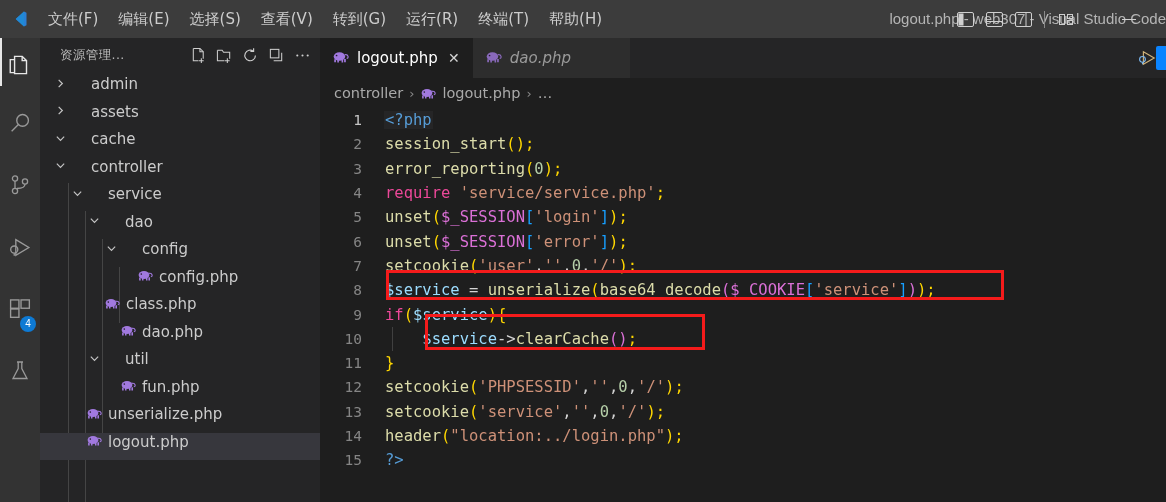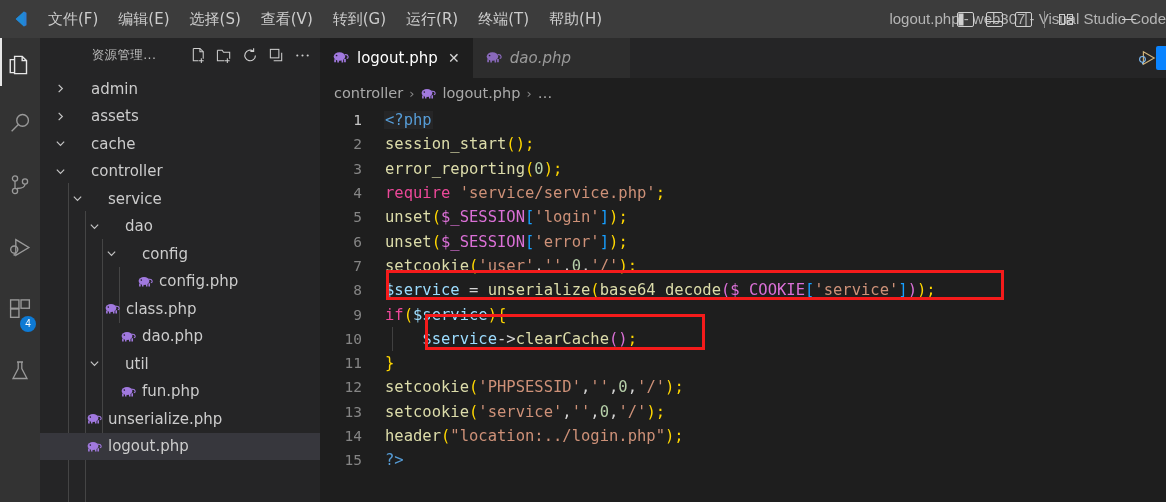--- a/index.html
+++ b/index.html
@@ -54,32 +54,32 @@
     background:#0e7ad4; color:#ffffff; font-size:10px; line-height:16px; text-align:center;
     padding:0 3px; font-family:"Liberation Sans", sans-serif;
   }
 
   
   .sidebar {
     position:absolute; left:40px; top:38px; width:280px; height:464px;
     background:#252526; overflow:hidden;
   }
   .sb-header {
-    height:35px; display:flex; align-items:center; padding-left:20px; padding-right:8px;text-align:center;
+    height:35px; display:flex; align-items:center; padding-left:20px; padding-right:8px;
   }
   .sb-title {
     color:#bbbbbb; font-size:12.5px; letter-spacing:0.4px; flex:1;
     font-family:"DejaVu Sans", sans-serif; white-space:nowrap; overflow:hidden;
   }
   .sb-actions { display:flex; align-items:center; gap:6px; }
   .sb-actions .sa { width:20px; height:20px; display:flex; align-items:center; justify-content:center; }
 
   .tree { padding-top:2px; position:relative; }
   .row {
-    height:27.5px; display:flex; align-items:center; color:#cccccc;
+    height:27.5px; display:flex; align-items:flex-start; color:#cccccc;
     font-size:15px; font-family:"DejaVu Sans", sans-serif; white-space:nowrap;
     position:relative;
   }
   .row.selected { background:#37373d; }
   .row.selected::before{ content:''; position:absolute; left:0; top:0; bottom:0; width:0; }
   .row .chev { width:16px; height:16px; display:inline-flex; align-items:center; justify-content:center; flex:0 0 16px; }
   .row .fico { width:18px; height:16px; display:inline-flex; align-items:center; justify-content:center; flex:0 0 18px; margin-right:5px; }
   .row .lbl { overflow:hidden; text-overflow:ellipsis; }
   .guide {
     position:absolute; top:0; bottom:0; width:1px; background:#454545;

